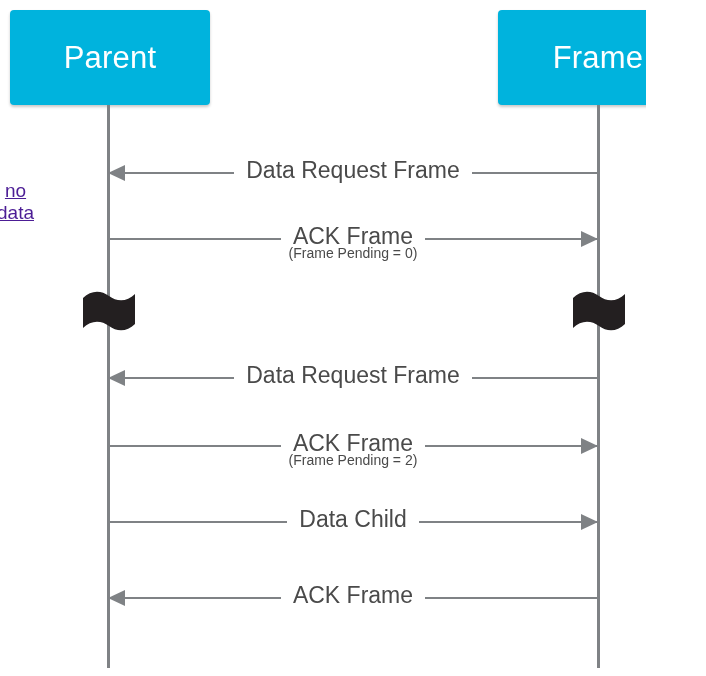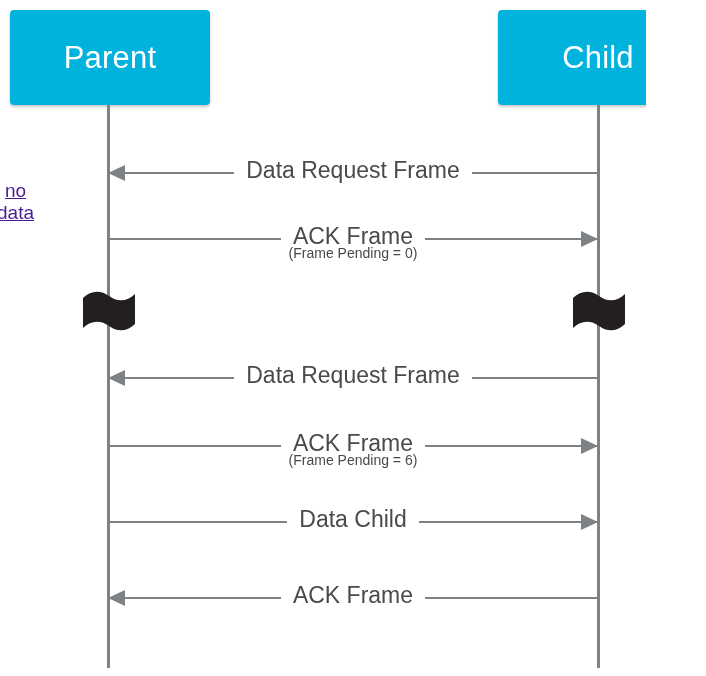--- a/index.html
+++ b/index.html
@@ -138,21 +138,21 @@
 </head>
 <body>
 
 <div id="canvas" style="width: 646px; height: 676px; background: rgb(255, 255, 255);">
 
   <div class="participant-box left" style="background: rgb(0, 179, 221);">
     <span class="participant-label">Parent</span>
   </div>
 
   <div class="participant-box right" style="background: rgb(0, 179, 221);">
-    <span class="participant-label">Child</span>
+    <span class="participant-label">Frame</span>
   </div>
 
   <div class="lifeline left" style="background: rgb(127, 130, 133);"></div>
   <div class="lifeline right" style="background: rgb(127, 130, 133);"></div>
 
   <div class="message" id="msg-0" style="top: 173px;">
     <div class="msg-line" style="background: rgb(127, 130, 133);"></div>
     <div class="arrowhead to-left" style="border-right-color: rgb(127, 130, 133);"></div>
     <div class="msg-text">
       <span class="msg-label" style="color: rgb(74, 74, 74);">Data Request Frame</span>
@@ -175,21 +175,21 @@
       <span class="msg-label" style="color: rgb(74, 74, 74);">Data Request Frame</span>
     </div>
   </div>
 
   <div class="message" id="msg-3" style="top: 446px;">
     <div class="msg-line" style="background: rgb(127, 130, 133);"></div>
     <div class="arrowhead to-right" style="border-left-color: rgb(127, 130, 133);"></div>
     <div class="msg-text">
       <span class="msg-label" style="color: rgb(74, 74, 74);">ACK Frame</span>
     </div>
-    <div class="msg-sublabel" style="color: rgb(74, 74, 74);">(Frame Pending = 6)</div>
+    <div class="msg-sublabel" style="color: rgb(74, 74, 74);">(Frame Pending = 2)</div>
   </div>
 
   <div class="message" id="msg-4" style="top: 522px;">
     <div class="msg-line" style="background: rgb(127, 130, 133);"></div>
     <div class="arrowhead to-right" style="border-left-color: rgb(127, 130, 133);"></div>
     <div class="msg-text">
       <span class="msg-label" style="color: rgb(74, 74, 74);">Data Child</span>
     </div>
   </div>
 

